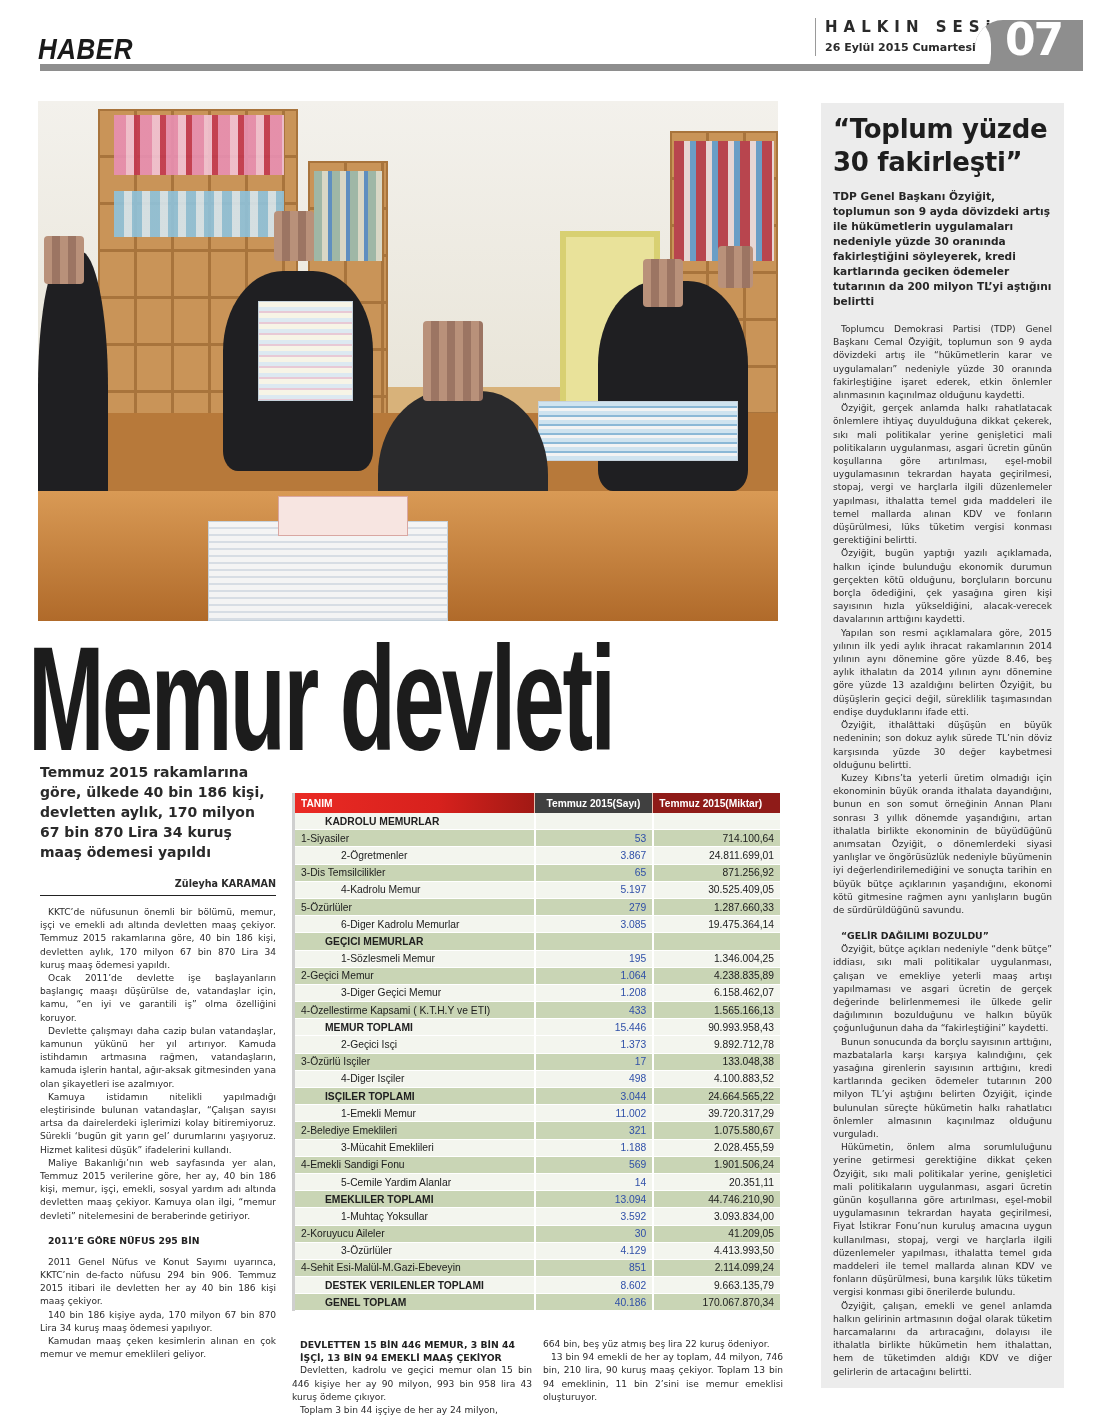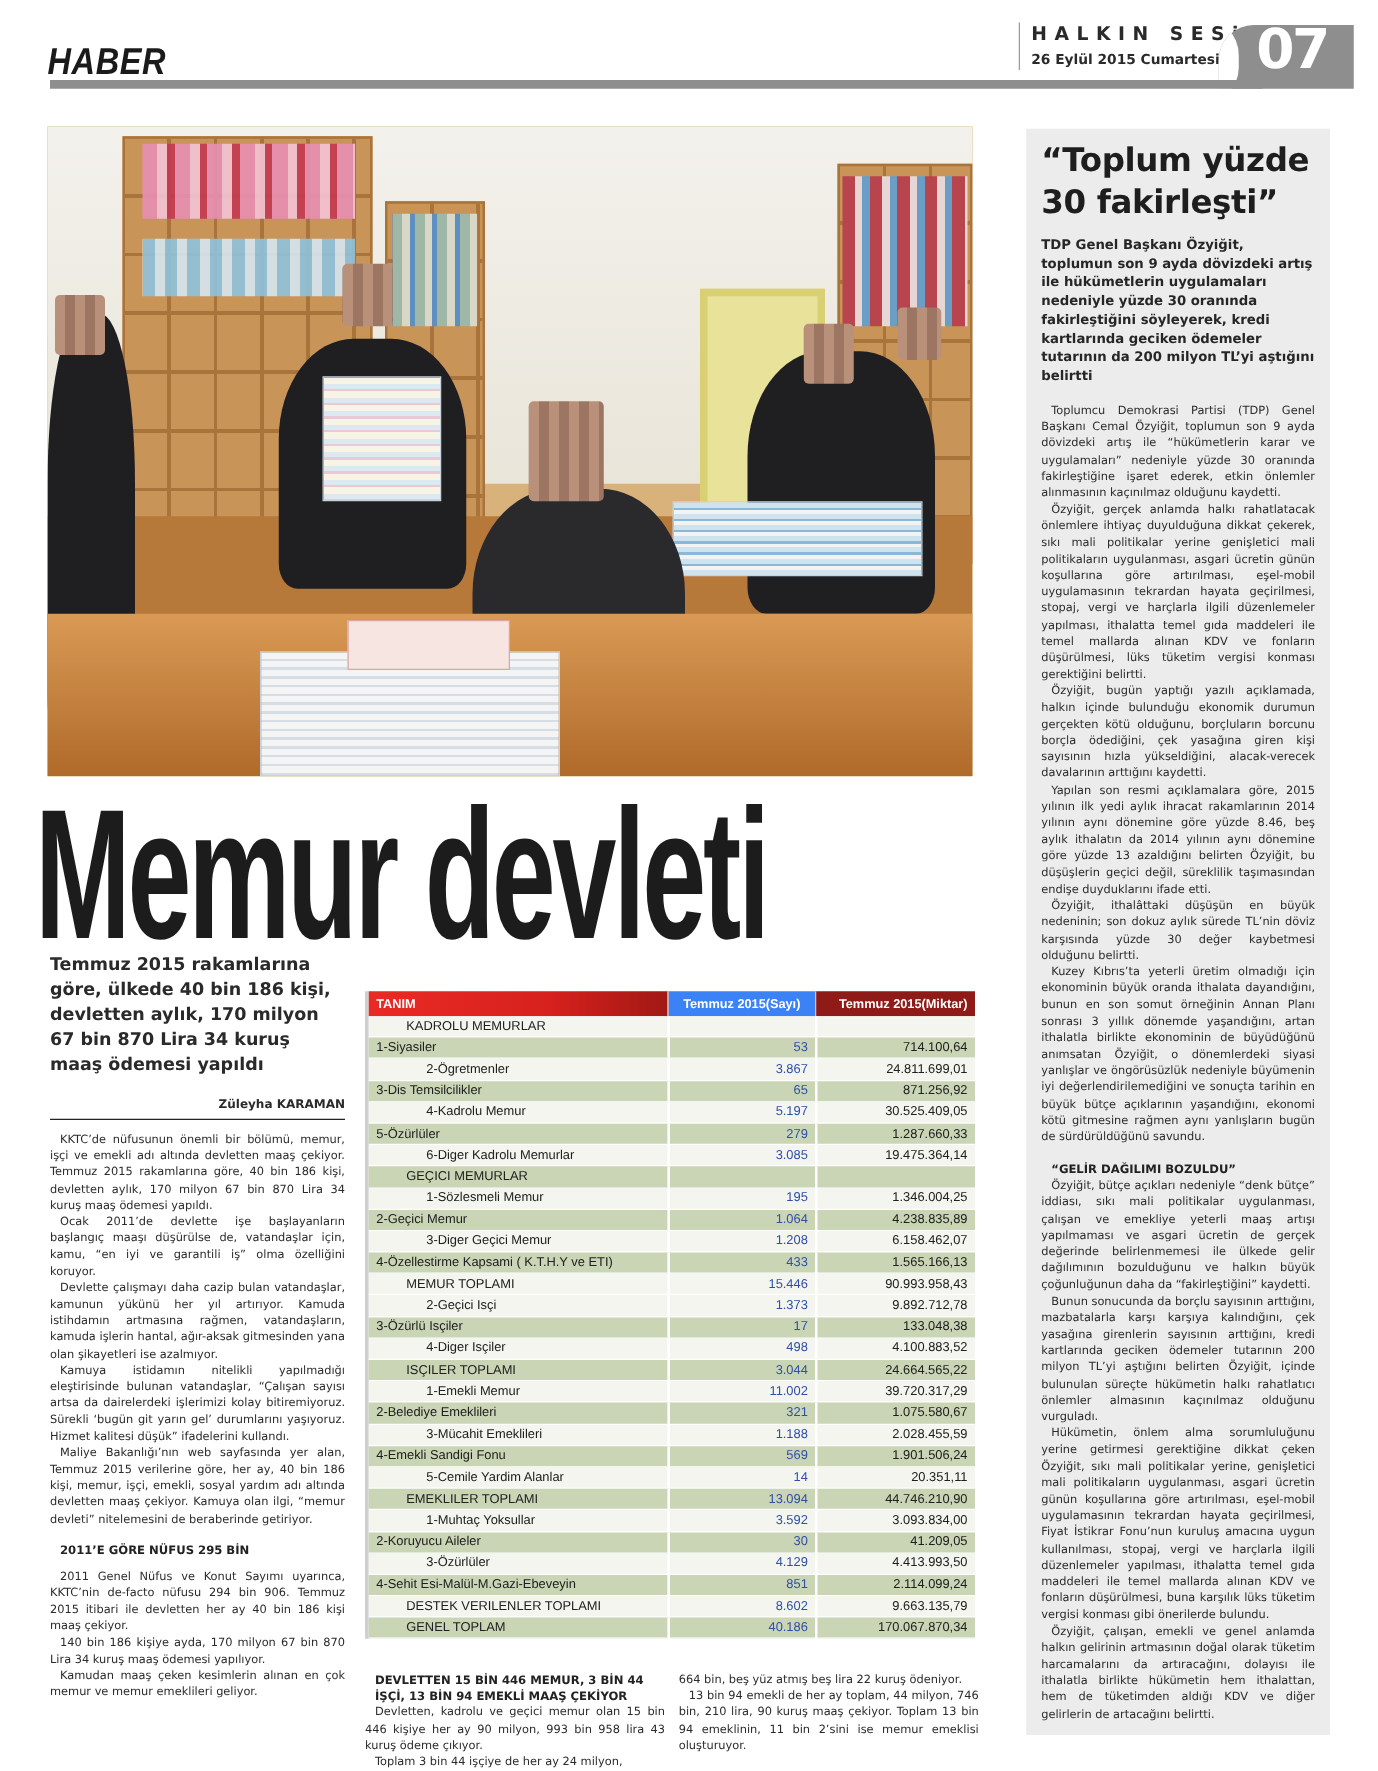--- a/index.html
+++ b/index.html
@@ -42,28 +42,28 @@
   .body-text { font-family: "DejaVu Sans", sans-serif; font-size: 9.1px; line-height: 13.2px; color: #2b2b2b; text-align: justify; }
   .body-text p { text-indent: 8px; }
   .left-col .body-text { margin-top: 10px; }
   .subhead { font-family: "DejaVu Sans", sans-serif; font-weight: bold; font-size: 9.3px; color: #222; margin-top: 12px; padding-left: 8px; }
 
   
   .table-wrap { position: absolute; left: 292px; top: 793px; width: 496px; }
   table.data { border-collapse: separate; border-spacing: 0; width: 488px; font-family: "Liberation Sans", sans-serif; font-size: 10.3px; border-left: 3px solid #cfcfcf; }
   table.data th { height: 20px; color: #fff; font-weight: bold; font-size: 10.2px; text-align: left; padding: 0 6px; }
   table.data th.h-tanim { background: linear-gradient(90deg,#ea2a24 0%,#d7211d 60%,#a11914 100%); width: 240px; margin-top: 48px; }
-  table.data th.h-sayi { background: #3b82f6; text-align: center; width: 120px; border-left: 1px solid #e8c0b0; }
-  table.data th.h-miktar { background: #8f1b18; text-align: right; width: 128px; border-left: 1px solid #e8c0b0; }
+  table.data th.h-sayi { background: #404040; text-align: center; width: 120px; border-left: 1px solid #e8c0b0; }
+  table.data th.h-miktar { background: #8f1b18; text-align: left; width: 128px; border-left: 1px solid #e8c0b0; }
   table.data td { height: 17.2px; padding: 0 6px; color: #202020; white-space: nowrap; border-bottom: 1px solid #fff; }
   table.data td.c-sayi { text-align: right; color: #2f4fa8; border-left: 2px solid #fff; }
   table.data td.c-miktar { text-align: right; border-left: 2px solid #fff; }
   table.data tr.shade td { background: #c9d5b5; }
   table.data tr.light td { background: #f3f5ee; padding-left: 46px; }
-  table.data tr.section td.c-tanim { font-weight: normal; padding-left: 30px; }
+  table.data tr.section td.c-tanim { font-weight: bold; padding-left: 30px; }
 
   
   .mid-col { position: absolute; top: 1338px; width: 240px; }
   .mid-col.a { left: 292px; }
   .mid-col.b { left: 543px; }
   .mid-sub { font-family: "DejaVu Sans", sans-serif; font-weight: bold; font-size: 9.3px; line-height: 13.2px; color: #222; padding-left: 8px; }
 
   
   .sidebar { position: absolute; left: 821px; top: 103px; width: 243px; height: 1285px; background: #ececec; padding: 10px 12px 0 12px; }
   .sb-title { font-family: "DejaVu Sans", sans-serif; font-weight: bold; font-size: 26px; line-height: 33px; color: #1e1e1e; letter-spacing: -0.3px; }

